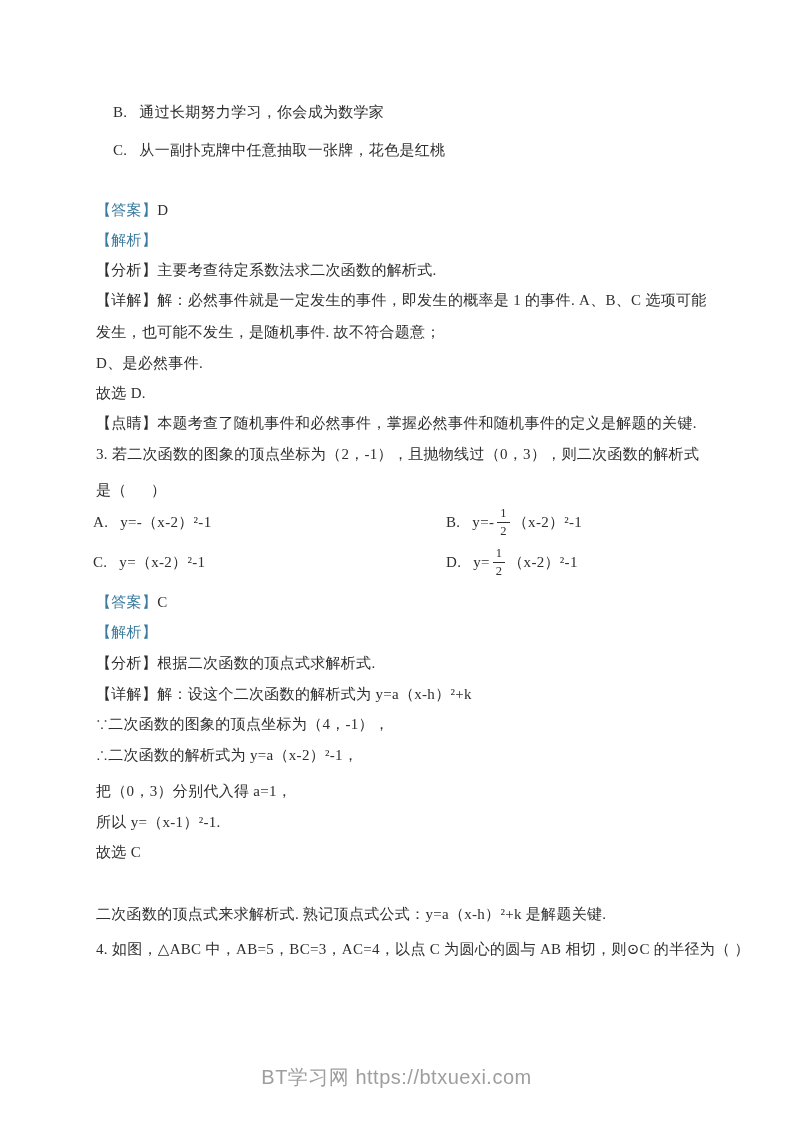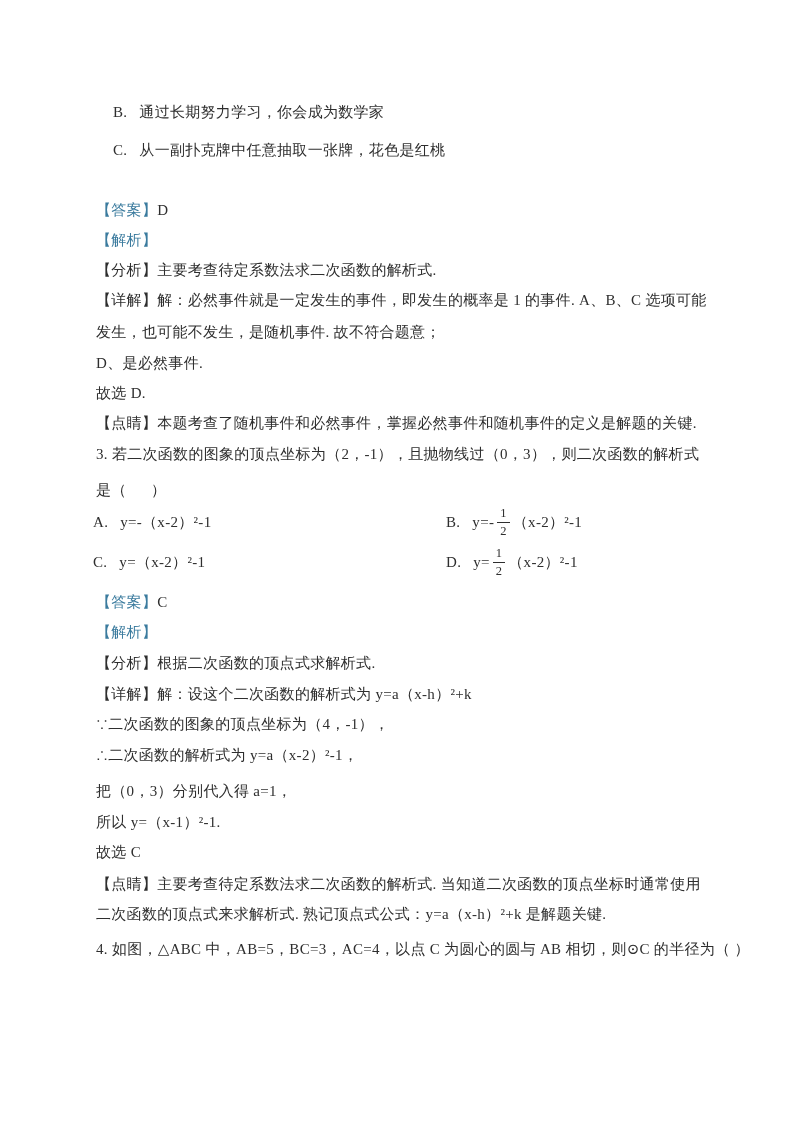--- a/index.html
+++ b/index.html
@@ -107,20 +107,20 @@
   <div class="line" style="top:713px">∵二次函数的图象的顶点坐标为（4，-1），</div>
 
   <div class="line" style="top:744px">∴二次函数的解析式为 y=a（x-2）²-1，</div>
 
   <div class="line" style="top:780px">把（0，3）分别代入得 a=1，</div>
 
   <div class="line" style="top:811px">所以 y=（x-1）²-1.</div>
 
   <div class="line" style="top:841px">故选 C</div>
 
-  <div class="line" style="top:873px">【点睛】主要考查待定系数法求二次函数的解析式. 当知道二次函数的顶点坐标时通常使用</div>
 
   <div class="line" style="top:903px">二次函数的顶点式来求解析式. 熟记顶点式公式：y=a（x-h）²+k 是解题关键.</div>
 
   <div class="line" style="top:938px">4. 如图，△ABC 中，AB=5，BC=3，AC=4，以点 C 为圆心的圆与 AB 相切，则⊙C 的半径为（ ）</div>
 
+  <div class="footer">BT学习网 https://btxuexi.com</div>
 
 </div>
 
 </body></html>

